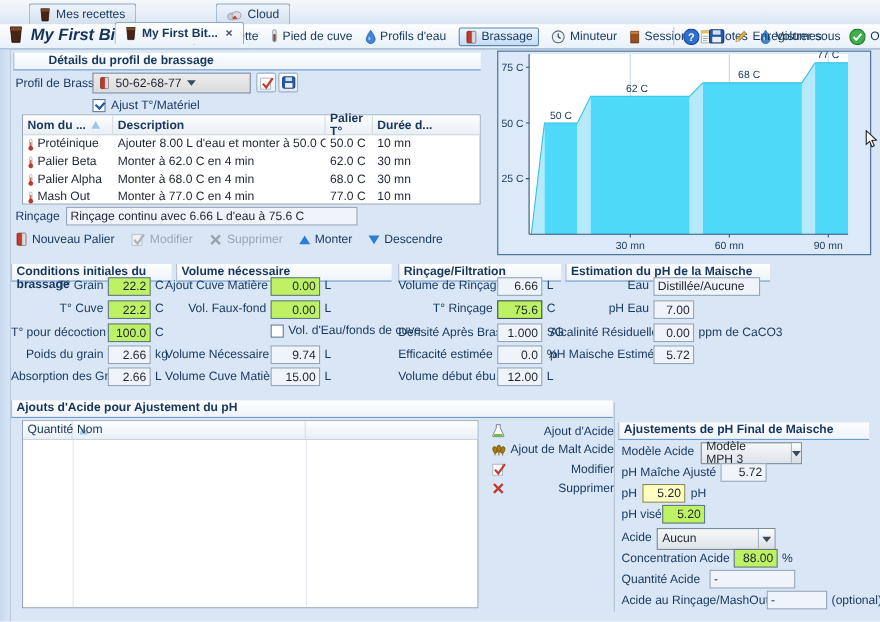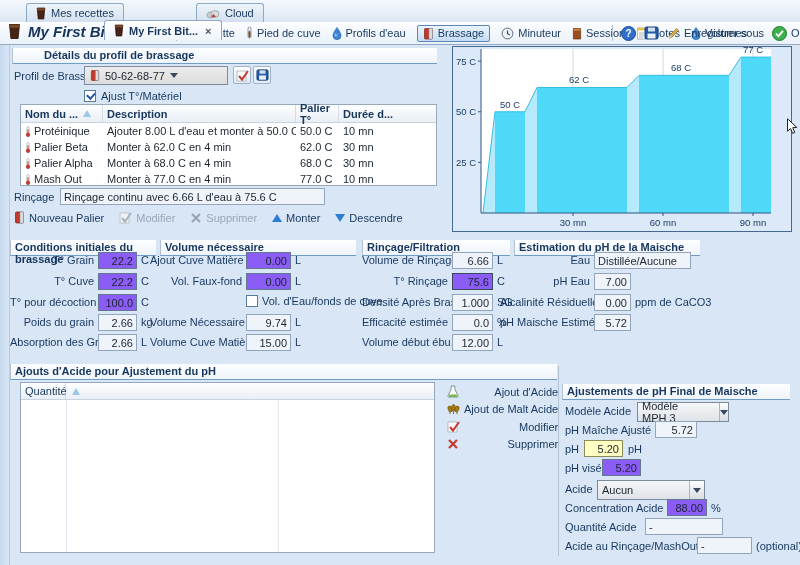--- a/index.html
+++ b/index.html
@@ -26,21 +26,21 @@
   .navitem.sel { border:1px solid #5a86b8; border-radius:2px; background:linear-gradient(#eaf4fd,#c6dcf4); padding:1px 5px; }
   .rightnav { position:absolute; left:612px; top:0; height:22px; display:flex; align-items:center; gap:8px; white-space:nowrap; }
   .vsep { width:1px; height:16px; background:#b6c5d8; }
 
   
   .sechdr { position:absolute; height:16px; font-weight:bold; color:#16365d;
     border-bottom:1px solid #6f9ccb; border-left:1px solid #b3c1d2;
     background:linear-gradient(#fdfeff,#eef4fb); padding:1px 0 0 4px; }
   .fld { position:absolute; height:17px; border:1px solid #93a5ba; background:#eff4fb;
     color:#1c2430; display:flex; align-items:center; justify-content:flex-end; padding:0 3px; }
-  .fld.edit { background:#8b5cf6; border-color:#62788e; }
+  .fld.edit { background:#bef264; border-color:#62788e; }
   .fld.left { justify-content:flex-start; }
   .lbl { position:absolute; height:17px; line-height:17px; text-align:right; color:#17375e; white-space:nowrap; }
   .unit { position:absolute; height:17px; line-height:17px; color:#17375e; }
   .cb { width:12px; height:12px; border:1px solid #5a7a9a; background:#fff; display:inline-block; position:relative; }
   .cb.on:after { content:""; position:absolute; left:2px; top:1px; width:6px; height:4px;
     border-left:2px solid #2456a4; border-bottom:2px solid #2456a4; transform:rotate(-48deg); }
   .tri-up { width:0; height:0; border-left:5px solid transparent; border-right:5px solid transparent; border-bottom:8px solid #2d7dd6; }
   .tri-dn { width:0; height:0; border-left:5px solid transparent; border-right:5px solid transparent; border-top:8px solid #2d7dd6; }
   .sort { width:0; height:0; border-left:4px solid transparent; border-right:4px solid transparent; border-bottom:7px solid #9cc6e8; }
   .ddarrow { width:0; height:0; border-left:4px solid transparent; border-right:4px solid transparent; border-top:5px solid #3a4a5c; }
@@ -478,20 +478,23 @@
   <div class="fld" style="left:594px;top:314px;width:37px;">5.72</div>
 
   <div class="sechdr" style="left:10px;top:364px;width:547px;">Ajouts d'Acide pour Ajustement du pH</div>
 
   <div class="table" style="left:20px;top:382px;width:415px;height:171px;">
     <div class="thead" style="height:17px;font-weight:normal;">
       <div class="th" style="width:45px;justify-content:space-between;">
           <span>Quantité</span>
           <span class="sort"></span>
         </div>
+      <div class="th" style="width:212px;">
+          <span>Nom</span>
+        </div>
       <div class="th" style="width:156px;border-right:none;"></div>
     </div>
     <div style="position:absolute;left:45px;top:17px;bottom:0;width:1px;background:#e2e8ef;"></div>
     <div style="position:absolute;left:257px;top:17px;bottom:0;width:1px;background:#e2e8ef;"></div>
   </div>
 
   <div style="position:absolute;left:447px;top:385px;display:flex;flex-direction:column;gap:5px;">
     <div class="linkbtn">
       <svg width="12" height="13" viewBox="0 0 12 13">
           <path d="M4.2 1 h3.6 v3.2 l3.2 6.4 a1 1 0 0 1 -0.9 1.4 h-8.2 a1 1 0 0 1 -0.9 -1.4 l3.2 -6.4 z" fill="#fdfdfd" stroke="#6a7a88" stroke-width="0.8"></path>

